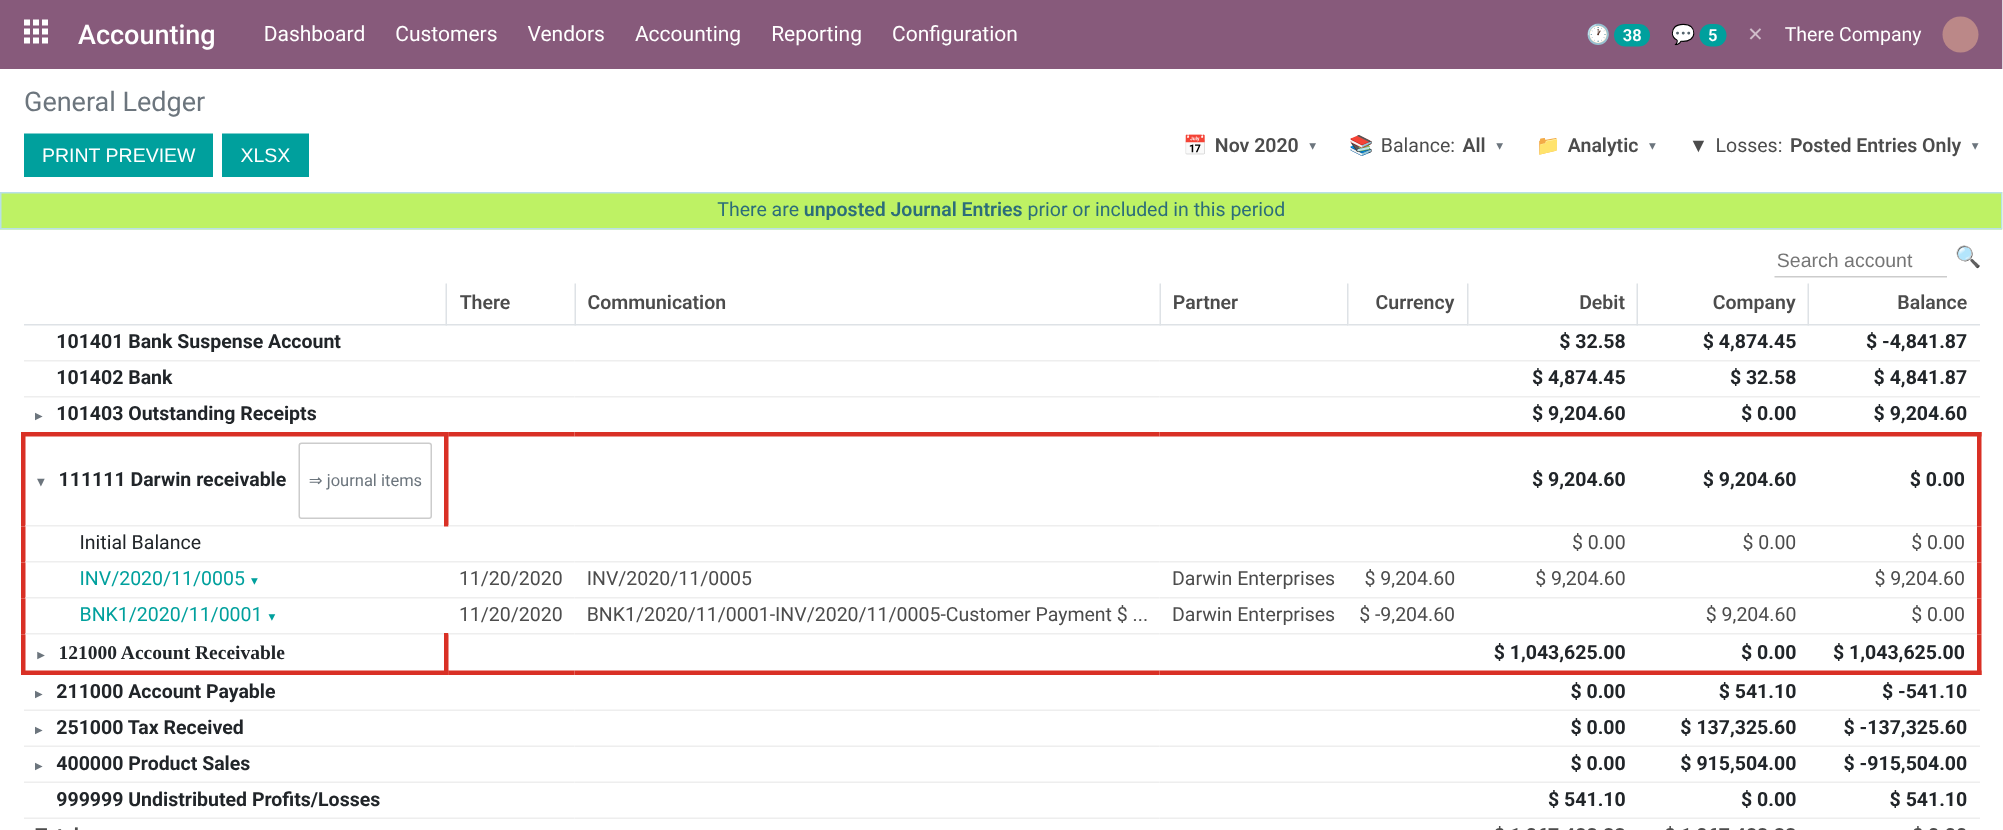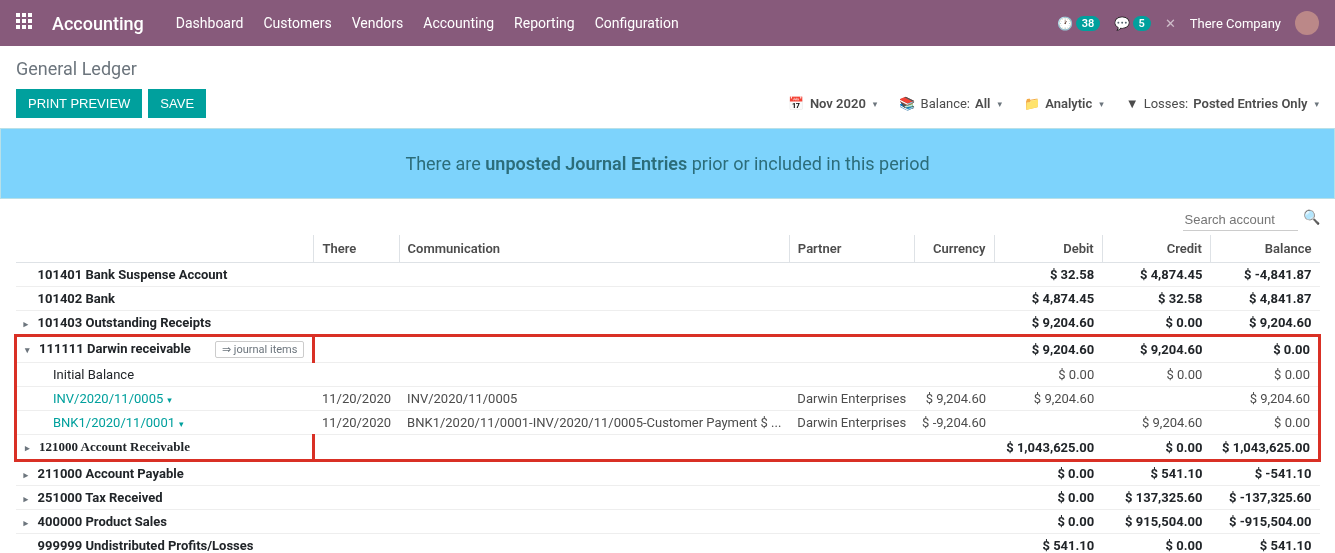--- a/index.html
+++ b/index.html
@@ -11,49 +11,49 @@
 .top-nav .brand { font-size: 18px; font-weight: 500; margin-right: 32px; }
 .top-nav .menu { display: flex; gap: 20px; font-size: 14px; }
 .top-nav .menu-item { color: #fff; cursor: pointer; }
 .top-nav .spacer { flex: 1; }
 .top-nav .right { display: flex; align-items: center; gap: 14px; font-size: 13px; }
 .top-nav .badge-wrap { position: relative; display: flex; align-items: center; }
 .top-nav .badge { background: #00a09d; color: #fff; border-radius: 9px; padding: 1px 6px; font-size: 11px; font-weight: 600; margin-left: 2px; }
 
 .sub-bar { padding: 12px 16px 8px 16px; }
 .sub-bar .title { font-size: 18px; color: #6c757d; margin-bottom: 10px; }
-.sub-bar .row { display: flex; align-items: center; }
+.sub-bar .row { display: flex; align-items: flex-start; }
 .sub-bar .btn { background: #00A09D; color: #fff; border: none; padding: 7px 12px; font-size: 13px; font-weight: 500; margin-right: 6px; cursor: pointer; }
 .sub-bar .filters { margin-left: auto; display: flex; align-items: center; gap: 22px; color: #4c4c4c; font-size: 13px; }
 .sub-bar .filter-item { cursor: pointer; display: inline-flex; align-items: center; gap: 5px; }
 .sub-bar .filter-item .caret { font-size: 9px; color: #6c757d; margin-left: 2px; }
 .sub-bar .filter-item b { font-weight: 600; }
 
-.alert { background: #7dd3fc; border: 1px solid #b8e0e8; color: #2c6d7a; padding: 24px; text-align: center; font-size: 18px; margin: 2px 0 0 0; }
+.alert { background: #bef264; border: 1px solid #b8e0e8; color: #2c6d7a; padding: 4px; text-align: center; font-size: 13px; margin: 2px 0 0 0; }
 .alert b { font-weight: 600; }
 
 .search-row { display: flex; justify-content: flex-end; padding: 10px 14px 4px 14px; }
 .search-box { border: none; border-bottom: 1px solid #ccc; padding: 3px 2px; font-size: 13px; width: 115px; color: #6c757d; outline: none; }
 .search-icon { margin-left: 6px; color: #6c757d; font-size: 14px; cursor: pointer; }
 
 .table-wrap { padding: 0 14px; }
 table { width: 100%; border-collapse: collapse; font-size: 13px; }
 th { text-align: left; font-weight: 600; color: #4c4c4c; padding: 6px 8px; border-bottom: 1px solid #dee2e6; border-right: 1px solid #dee2e6; background: #fff; }
 th:last-child { border-right: none; }
 th.num, td.num { text-align: right; }
 td { padding: 4px 8px; border-bottom: 1px solid #eee; white-space: nowrap; }
 tr.acct td { font-weight: 700; color: #212529; }
 tr.acct .caret { display: inline-block; width: 10px; color: #6c757d; font-size: 9px; margin-right: 4px; }
 tr.sub td:first-child { padding-left: 36px; font-weight: 400; color: #212529; }
 tr.entry td:first-child { padding-left: 36px; }
 tr.entry .link { color: #00A09D; cursor: pointer; }
 tr.entry .link .mini-caret { font-size: 9px; margin-left: 4px; color: #00A09D; }
 .hl-side { border-left: 3px solid #d93025; border-right: 3px solid #d93025; }
 tr.total td { font-weight: 700; border-top: 1px solid #aaa; }
-.badge-link { display: inline-block; border: 1px solid #ccc; color: #6c757d; font-size: 11px; padding: 1px 6px; margin-left: 24px; font-weight: 400; cursor: pointer; border-radius: 2px; background: #fff; }
+.badge-link { display: inline-block; border: 1px solid #ccc; color: #6c757d; font-size: 11px; padding: 18px 6px; margin-left: 8px; font-weight: 400; cursor: pointer; border-radius: 2px; background: #fff; }
 .col-acct { width: 270px; }
 .col-date { width: 85px; }
 .col-comm { width: 390px; }
 .col-partner { width: 120px; }
 .col-curr { width: 75px; }
 .col-debit, .col-credit, .col-bal { width: 115px; }
 </style>
 </head>
 <body>
 
@@ -91,21 +91,21 @@
     <span style="opacity:.6;">✕</span>
     <span>There Company</span>
     <span style="width:24px;height:24px;border-radius:50%;background:#b88;display:inline-block;"></span>
   </div>
 </div>
 
 <div class="sub-bar">
   <div class="title">General Ledger</div>
   <div class="row">
     <button class="btn">PRINT PREVIEW</button>
-    <button class="btn">SAVE</button>
+    <button class="btn">XLSX</button>
     <div class="filters">
       <div class="filter-item">
         <span>📅</span>
         <b>Nov 2020</b>
         <span class="caret">▾</span>
       </div>
       <div class="filter-item">
         <span>📚</span>
         <span>Balance:</span>
         <b>All</b>
@@ -138,21 +138,21 @@
 <div class="table-wrap">
 <table>
   <thead>
     <tr>
       <th class="col-acct"></th>
       <th class="col-date">There</th>
       <th class="col-comm">Communication</th>
       <th class="col-partner">Partner</th>
       <th class="col-curr num">Currency</th>
       <th class="col-debit num">Debit</th>
-      <th class="col-credit num">Credit</th>
+      <th class="col-credit num">Company</th>
       <th class="col-bal num">Balance</th>
     </tr>
   </thead>
   <tbody id="ledger-body">
         <tr class="acct">
           <td style=""><span class="caret"></span>101401 Bank Suspense Account</td>
     <td style=""></td>
           <td style=""></td>
           <td style=""></td>
           <td class="num" style=""></td>

